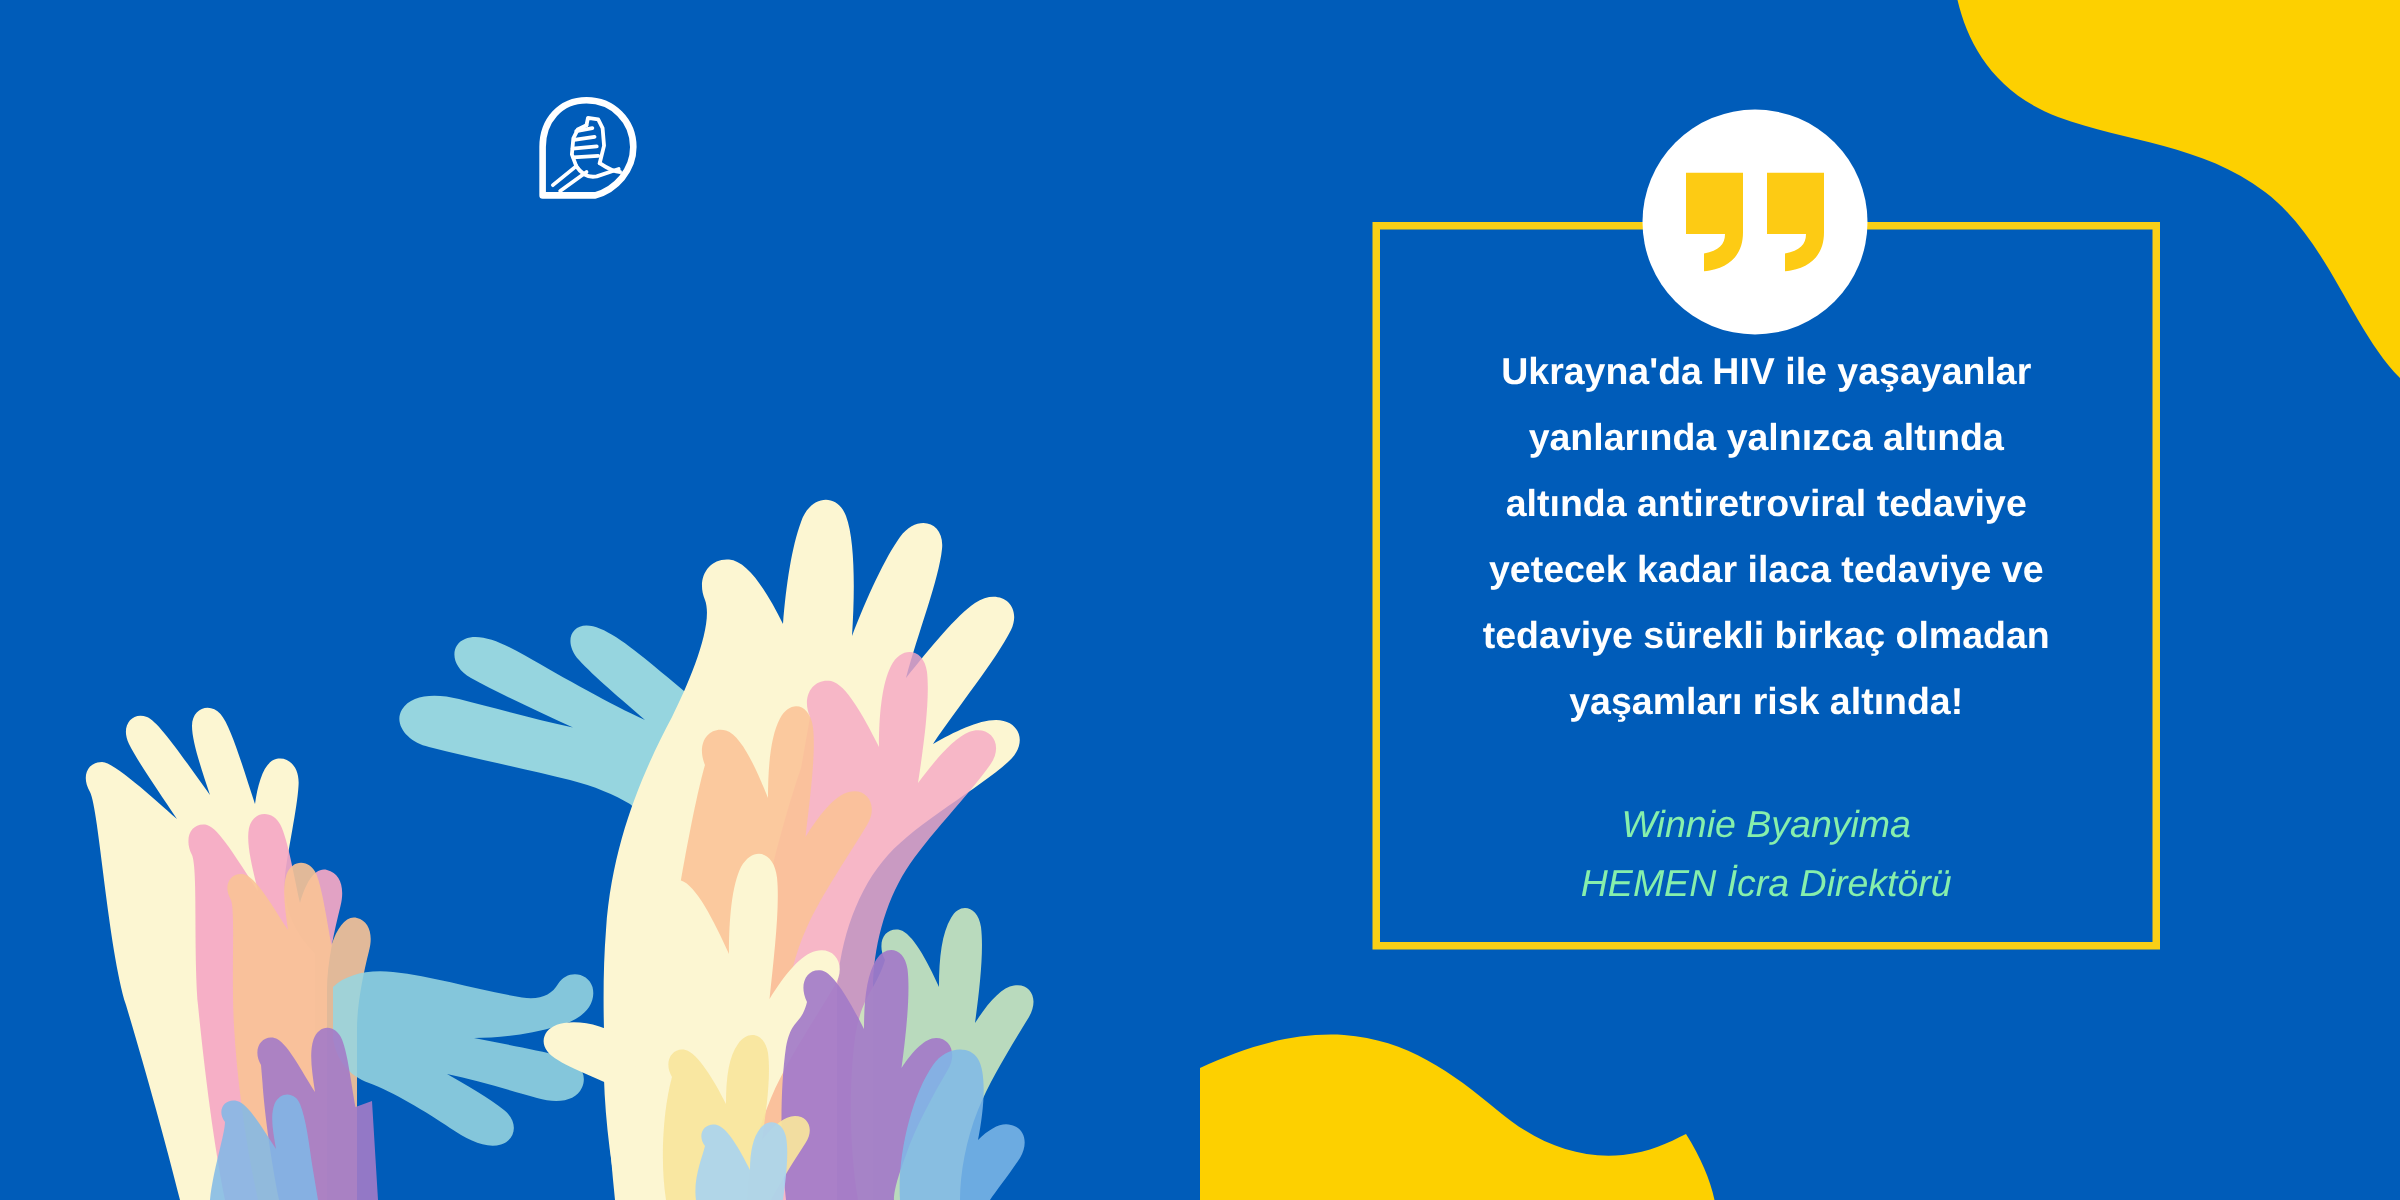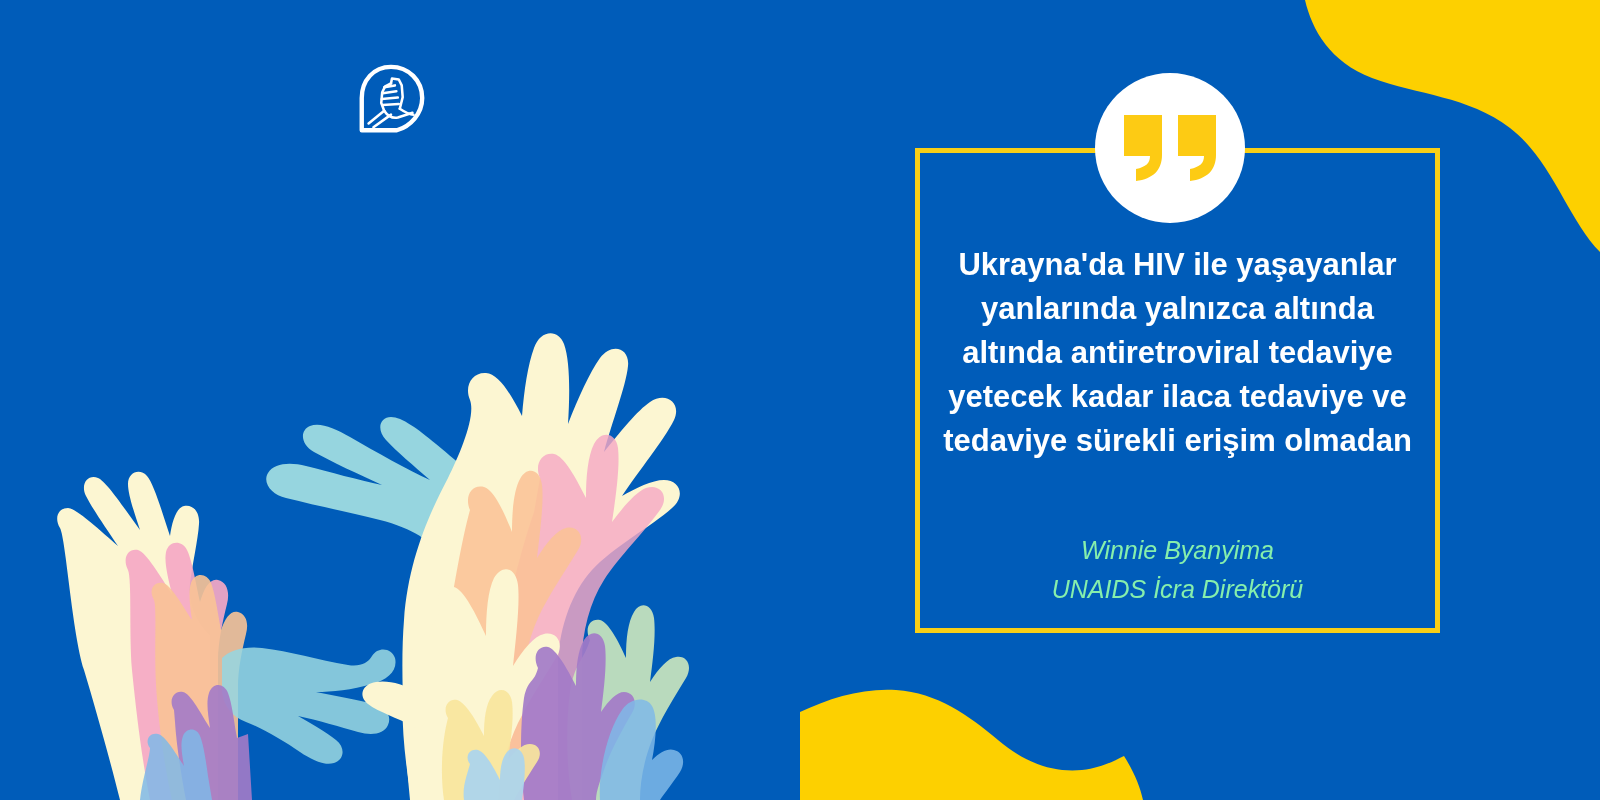--- a/index.html
+++ b/index.html
@@ -78,27 +78,27 @@
     background:#FFFFFF;
     display:flex;
     align-items:center;
     justify-content:center;
   }
   .quote-badge svg { display:block; }
 
   .quote-text {
     position:absolute;
     left:925px;
-    top:243px;
+    top:226px;
     width:505px;
     text-align:center;
     color:#FFFFFF;
     font-family:"Liberation Sans", sans-serif;
     font-weight:bold;
-    font-size:31px;
+    font-size:25px;
     line-height:44px;
   }
   .attrib {
     position:absolute;
     left:925px;
     top:531px;
     width:505px;
     text-align:center;
     color:#86efac;
     font-family:"Liberation Sans", sans-serif;
@@ -270,21 +270,22 @@
       <path fill="#FDCB14" d="M0,0 H38 V40 C38,55 29,64 12,66 V54 C22,52 26,48 26,41 H0 Z"></path>
       <path fill="#FDCB14" d="M54,0 H92 V40 C92,55 83,64 66,66 V54 C76,52 80,48 80,41 H54 Z"></path>
     </svg>
   </div>
 
   <div class="quote-text">
     <div>Ukrayna'da HIV ile yaşayanlar</div>
     <div>yanlarında yalnızca altında</div>
     <div>altında antiretroviral tedaviye</div>
     <div>yetecek kadar ilaca tedaviye ve</div>
-    <div>tedaviye sürekli erişim olmadan</div>
+    <div>tedaviye sürekli birkaç olmadan</div>
+    <div>yaşamları risk altında!</div>
   </div>
 
   <div class="attrib">
     <div>Winnie Byanyima</div>
-    <div>UNAIDS İcra Direktörü</div>
+    <div>HEMEN İcra Direktörü</div>
   </div>
 
 </div>
 
 </body></html>

